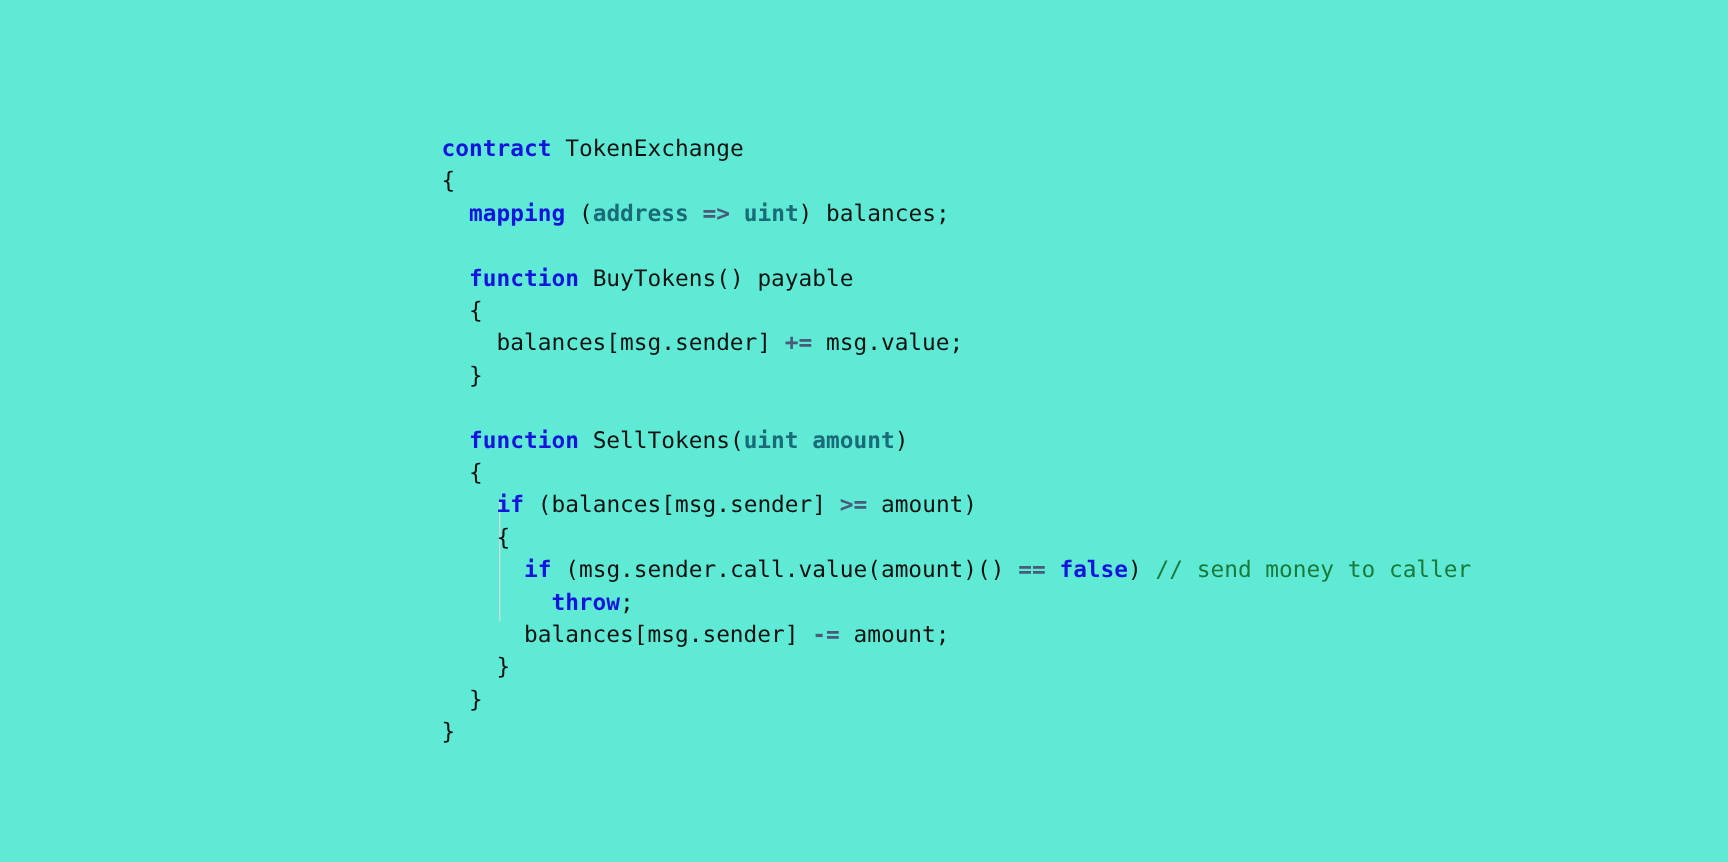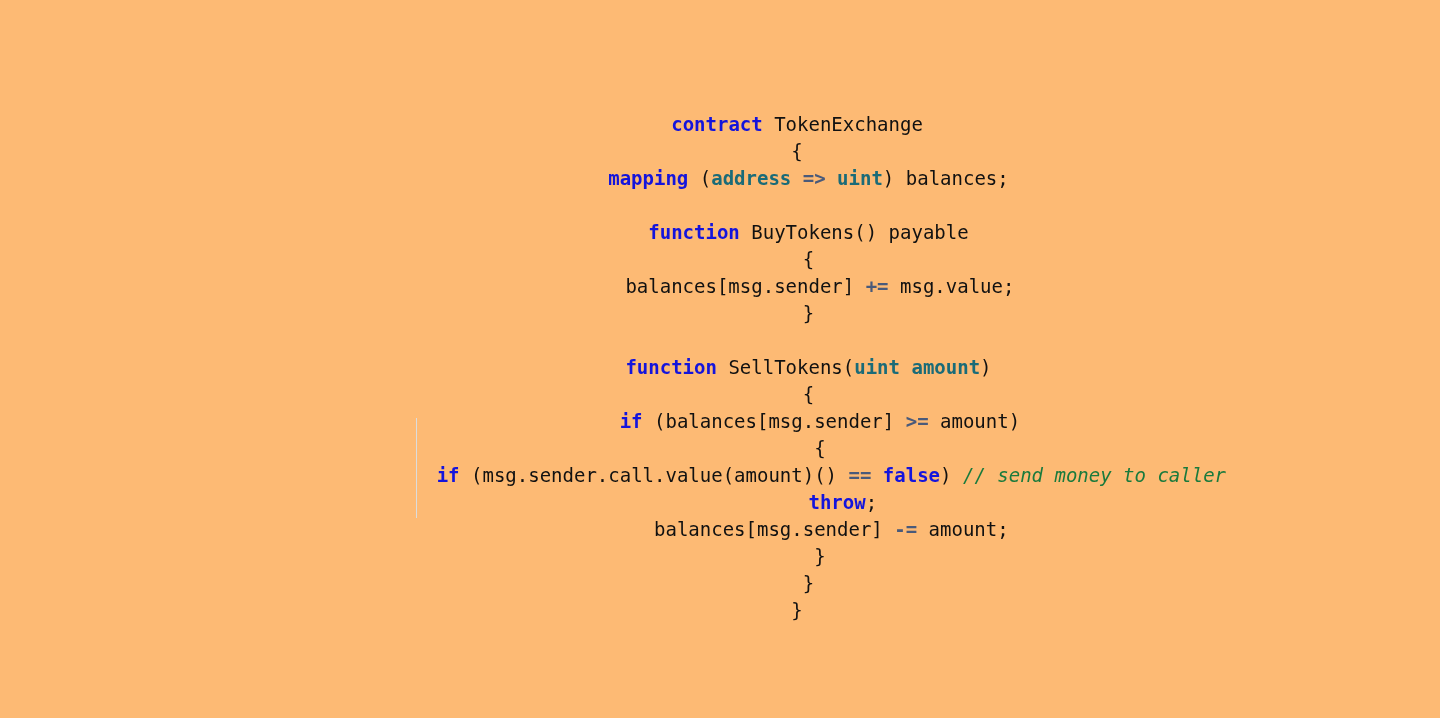--- a/index.html
+++ b/index.html
@@ -37,40 +37,40 @@
   .code-line {
     white-space: pre;
     min-height: 27px;
     position: relative;
   }
 
   
   .tok-keyword   { color: #1414dc; font-weight: bold; }
   .tok-type      { color: #1a6b78; font-weight: bold; }
   .tok-operator  { color: #4a5a7a; font-weight: bold; }
-  .tok-comment   { color: #1a7a3c; font-style: italic; }
+  .tok-comment   { color: #1a7a3c; }
   .tok-plain     { color: #111111; }
   .tok-ident     { color: #151515; }
   .tok-punct     { color: #111111; }
   .tok-brace     { color: #111111; }
 
   
   .indent-guide {
     position: absolute;
     width: 1px;
     background: #dcdcdc;
   }
   #guide-sell-inner {
     left: 416px;
     top: 418px;
     height: 100px;
   }
 </style>
 </head>
 <body style="background: rgb(255, 255, 255);">
 
-<div id="code-figure" style="background: #fdba74; text-align: center;">
+<div id="code-figure" style="background: #5eead4;">
 
   <div class="indent-guide" id="guide-sell-inner" style="background: rgb(220, 220, 220);"></div>
 
   <pre id="code-block"><div class="code-line"><span class="tok-keyword" style="color: rgb(20, 20, 220);">contract</span><span class="tok-plain" style="color: rgb(17, 17, 17);"> </span><span class="tok-ident" style="color: rgb(17, 17, 17);">TokenExchange</span></div><div class="code-line"><span class="tok-brace" style="color: rgb(17, 17, 17);">{</span></div><div class="code-line"><span class="tok-plain" style="color: rgb(17, 17, 17);">  </span><span class="tok-keyword" style="color: rgb(20, 20, 220);">mapping</span><span class="tok-plain" style="color: rgb(17, 17, 17);"> </span><span class="tok-punct" style="color: rgb(17, 17, 17);">(</span><span class="tok-type" style="color: rgb(26, 107, 120);">address</span><span class="tok-plain" style="color: rgb(17, 17, 17);"> </span><span class="tok-operator" style="color: rgb(74, 90, 122);">=&gt;</span><span class="tok-plain" style="color: rgb(17, 17, 17);"> </span><span class="tok-type" style="color: rgb(26, 107, 120);">uint</span><span class="tok-punct" style="color: rgb(17, 17, 17);">)</span><span class="tok-plain" style="color: rgb(17, 17, 17);"> </span><span class="tok-ident" style="color: rgb(17, 17, 17);">balances</span><span class="tok-punct" style="color: rgb(17, 17, 17);">;</span></div><div class="code-line"> </div><div class="code-line"><span class="tok-plain" style="color: rgb(17, 17, 17);">  </span><span class="tok-keyword" style="color: rgb(20, 20, 220);">function</span><span class="tok-plain" style="color: rgb(17, 17, 17);"> </span><span class="tok-ident" style="color: rgb(17, 17, 17);">BuyTokens</span><span class="tok-punct" style="color: rgb(17, 17, 17);">()</span><span class="tok-plain" style="color: rgb(17, 17, 17);"> </span><span class="tok-plain" style="color: rgb(17, 17, 17);">payable</span></div><div class="code-line"><span class="tok-plain" style="color: rgb(17, 17, 17);">  </span><span class="tok-brace" style="color: rgb(17, 17, 17);">{</span></div><div class="code-line"><span class="tok-plain" style="color: rgb(17, 17, 17);">    </span><span class="tok-ident" style="color: rgb(17, 17, 17);">balances[msg.sender]</span><span class="tok-plain" style="color: rgb(17, 17, 17);"> </span><span class="tok-operator" style="color: rgb(74, 90, 122);">+=</span><span class="tok-plain" style="color: rgb(17, 17, 17);"> </span><span class="tok-ident" style="color: rgb(17, 17, 17);">msg.value</span><span class="tok-punct" style="color: rgb(17, 17, 17);">;</span></div><div class="code-line"><span class="tok-plain" style="color: rgb(17, 17, 17);">  </span><span class="tok-brace" style="color: rgb(17, 17, 17);">}</span></div><div class="code-line"> </div><div class="code-line"><span class="tok-plain" style="color: rgb(17, 17, 17);">  </span><span class="tok-keyword" style="color: rgb(20, 20, 220);">function</span><span class="tok-plain" style="color: rgb(17, 17, 17);"> </span><span class="tok-ident" style="color: rgb(17, 17, 17);">SellTokens</span><span class="tok-punct" style="color: rgb(17, 17, 17);">(</span><span class="tok-type" style="color: rgb(26, 107, 120);">uint</span><span class="tok-plain" style="color: rgb(17, 17, 17);"> </span><span class="tok-type" style="color: rgb(26, 107, 120);">amount</span><span class="tok-punct" style="color: rgb(17, 17, 17);">)</span></div><div class="code-line"><span class="tok-plain" style="color: rgb(17, 17, 17);">  </span><span class="tok-brace" style="color: rgb(17, 17, 17);">{</span></div><div class="code-line"><span class="tok-plain" style="color: rgb(17, 17, 17);">    </span><span class="tok-keyword" style="color: rgb(20, 20, 220);">if</span><span class="tok-plain" style="color: rgb(17, 17, 17);"> </span><span class="tok-punct" style="color: rgb(17, 17, 17);">(</span><span class="tok-ident" style="color: rgb(17, 17, 17);">balances[msg.sender]</span><span class="tok-plain" style="color: rgb(17, 17, 17);"> </span><span class="tok-operator" style="color: rgb(74, 90, 122);">&gt;=</span><span class="tok-plain" style="color: rgb(17, 17, 17);"> </span><span class="tok-ident" style="color: rgb(17, 17, 17);">amount</span><span class="tok-punct" style="color: rgb(17, 17, 17);">)</span></div><div class="code-line"><span class="tok-plain" style="color: rgb(17, 17, 17);">    </span><span class="tok-brace" style="color: rgb(17, 17, 17);">{</span></div><div class="code-line"><span class="tok-plain" style="color: rgb(17, 17, 17);">      </span><span class="tok-keyword" style="color: rgb(20, 20, 220);">if</span><span class="tok-plain" style="color: rgb(17, 17, 17);"> </span><span class="tok-punct" style="color: rgb(17, 17, 17);">(</span><span class="tok-ident" style="color: rgb(17, 17, 17);">msg.sender.call.value(amount)()</span><span class="tok-plain" style="color: rgb(17, 17, 17);"> </span><span class="tok-operator" style="color: rgb(74, 90, 122);">==</span><span class="tok-plain" style="color: rgb(17, 17, 17);"> </span><span class="tok-keyword" style="color: rgb(20, 20, 220);">false</span><span class="tok-punct" style="color: rgb(17, 17, 17);">)</span><span class="tok-plain" style="color: rgb(17, 17, 17);"> </span><span class="tok-comment" style="color: rgb(26, 122, 60);">// send money to caller</span></div><div class="code-line"><span class="tok-plain" style="color: rgb(17, 17, 17);">        </span><span class="tok-keyword" style="color: rgb(20, 20, 220);">throw</span><span class="tok-punct" style="color: rgb(17, 17, 17);">;</span></div><div class="code-line"><span class="tok-plain" style="color: rgb(17, 17, 17);">      </span><span class="tok-ident" style="color: rgb(17, 17, 17);">balances[msg.sender]</span><span class="tok-plain" style="color: rgb(17, 17, 17);"> </span><span class="tok-operator" style="color: rgb(74, 90, 122);">-=</span><span class="tok-plain" style="color: rgb(17, 17, 17);"> </span><span class="tok-ident" style="color: rgb(17, 17, 17);">amount</span><span class="tok-punct" style="color: rgb(17, 17, 17);">;</span></div><div class="code-line"><span class="tok-plain" style="color: rgb(17, 17, 17);">    </span><span class="tok-brace" style="color: rgb(17, 17, 17);">}</span></div><div class="code-line"><span class="tok-plain" style="color: rgb(17, 17, 17);">  </span><span class="tok-brace" style="color: rgb(17, 17, 17);">}</span></div><div class="code-line"><span class="tok-brace" style="color: rgb(17, 17, 17);">}</span></div></pre>
 
 </div>
 
 </body></html>

